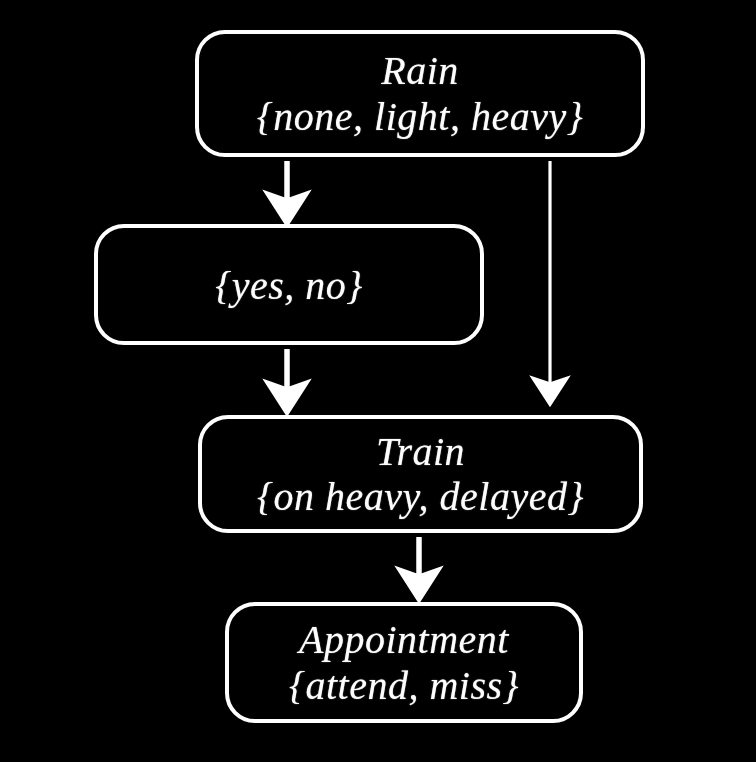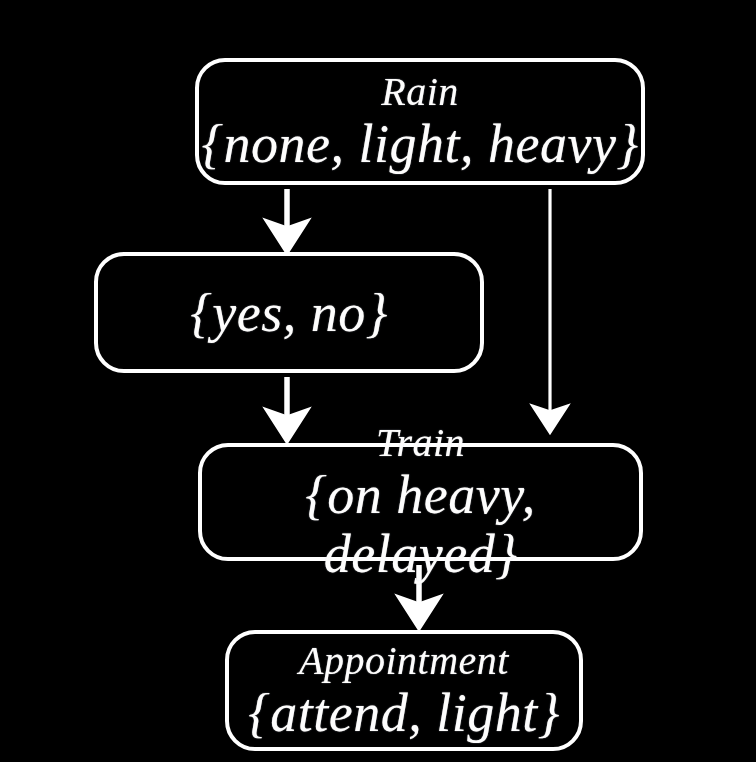--- a/index.html
+++ b/index.html
@@ -11,21 +11,20 @@
     width: 756px;
     height: 762px;
     overflow: hidden;
     font-family: "Liberation Serif", "DejaVu Serif", serif;
   }
   #canvas {
     position: relative;
     width: 756px;
     height: 712px;
     background: #000000;
-    margin-top: 28px;
   }
   .edge-layer {
     position: absolute;
     left: 0;
     top: 0;
     width: 756px;
     height: 762px;
     pointer-events: none;
   }
   .node {
@@ -45,21 +44,21 @@
   }
   .node-name {
     font-style: italic;
     font-weight: 400;
     font-size: 40px;
     letter-spacing: 0.5px;
   }
   .node-values {
     font-style: italic;
     font-weight: 400;
-    font-size: 54px;
+    font-size: 40px;
     letter-spacing: 0.5px;
     margin-top: 2px;
   }
   
   #node-rain        { left: 195px; top: 30px;  width: 450px; height: 127px; }
   #node-maintenance { left: 94px;  top: 224px; width: 390px; height: 121px; }
   #node-train       { left: 198px; top: 415px; width: 445px; height: 118px; }
   #node-appointment { left: 225px; top: 602px; width: 358px; height: 121px; }
 </style>
 </head>
@@ -95,16 +94,16 @@
     <div class="node-values">{yes, no}</div>
   </div>
 
   <div class="node" id="node-train">
     <div class="node-name">Train</div>
     <div class="node-values">{on heavy, delayed}</div>
   </div>
 
   <div class="node" id="node-appointment">
     <div class="node-name">Appointment</div>
-    <div class="node-values">{attend, light}</div>
+    <div class="node-values">{attend, miss}</div>
   </div>
 
 </div>
 
 </body></html>

